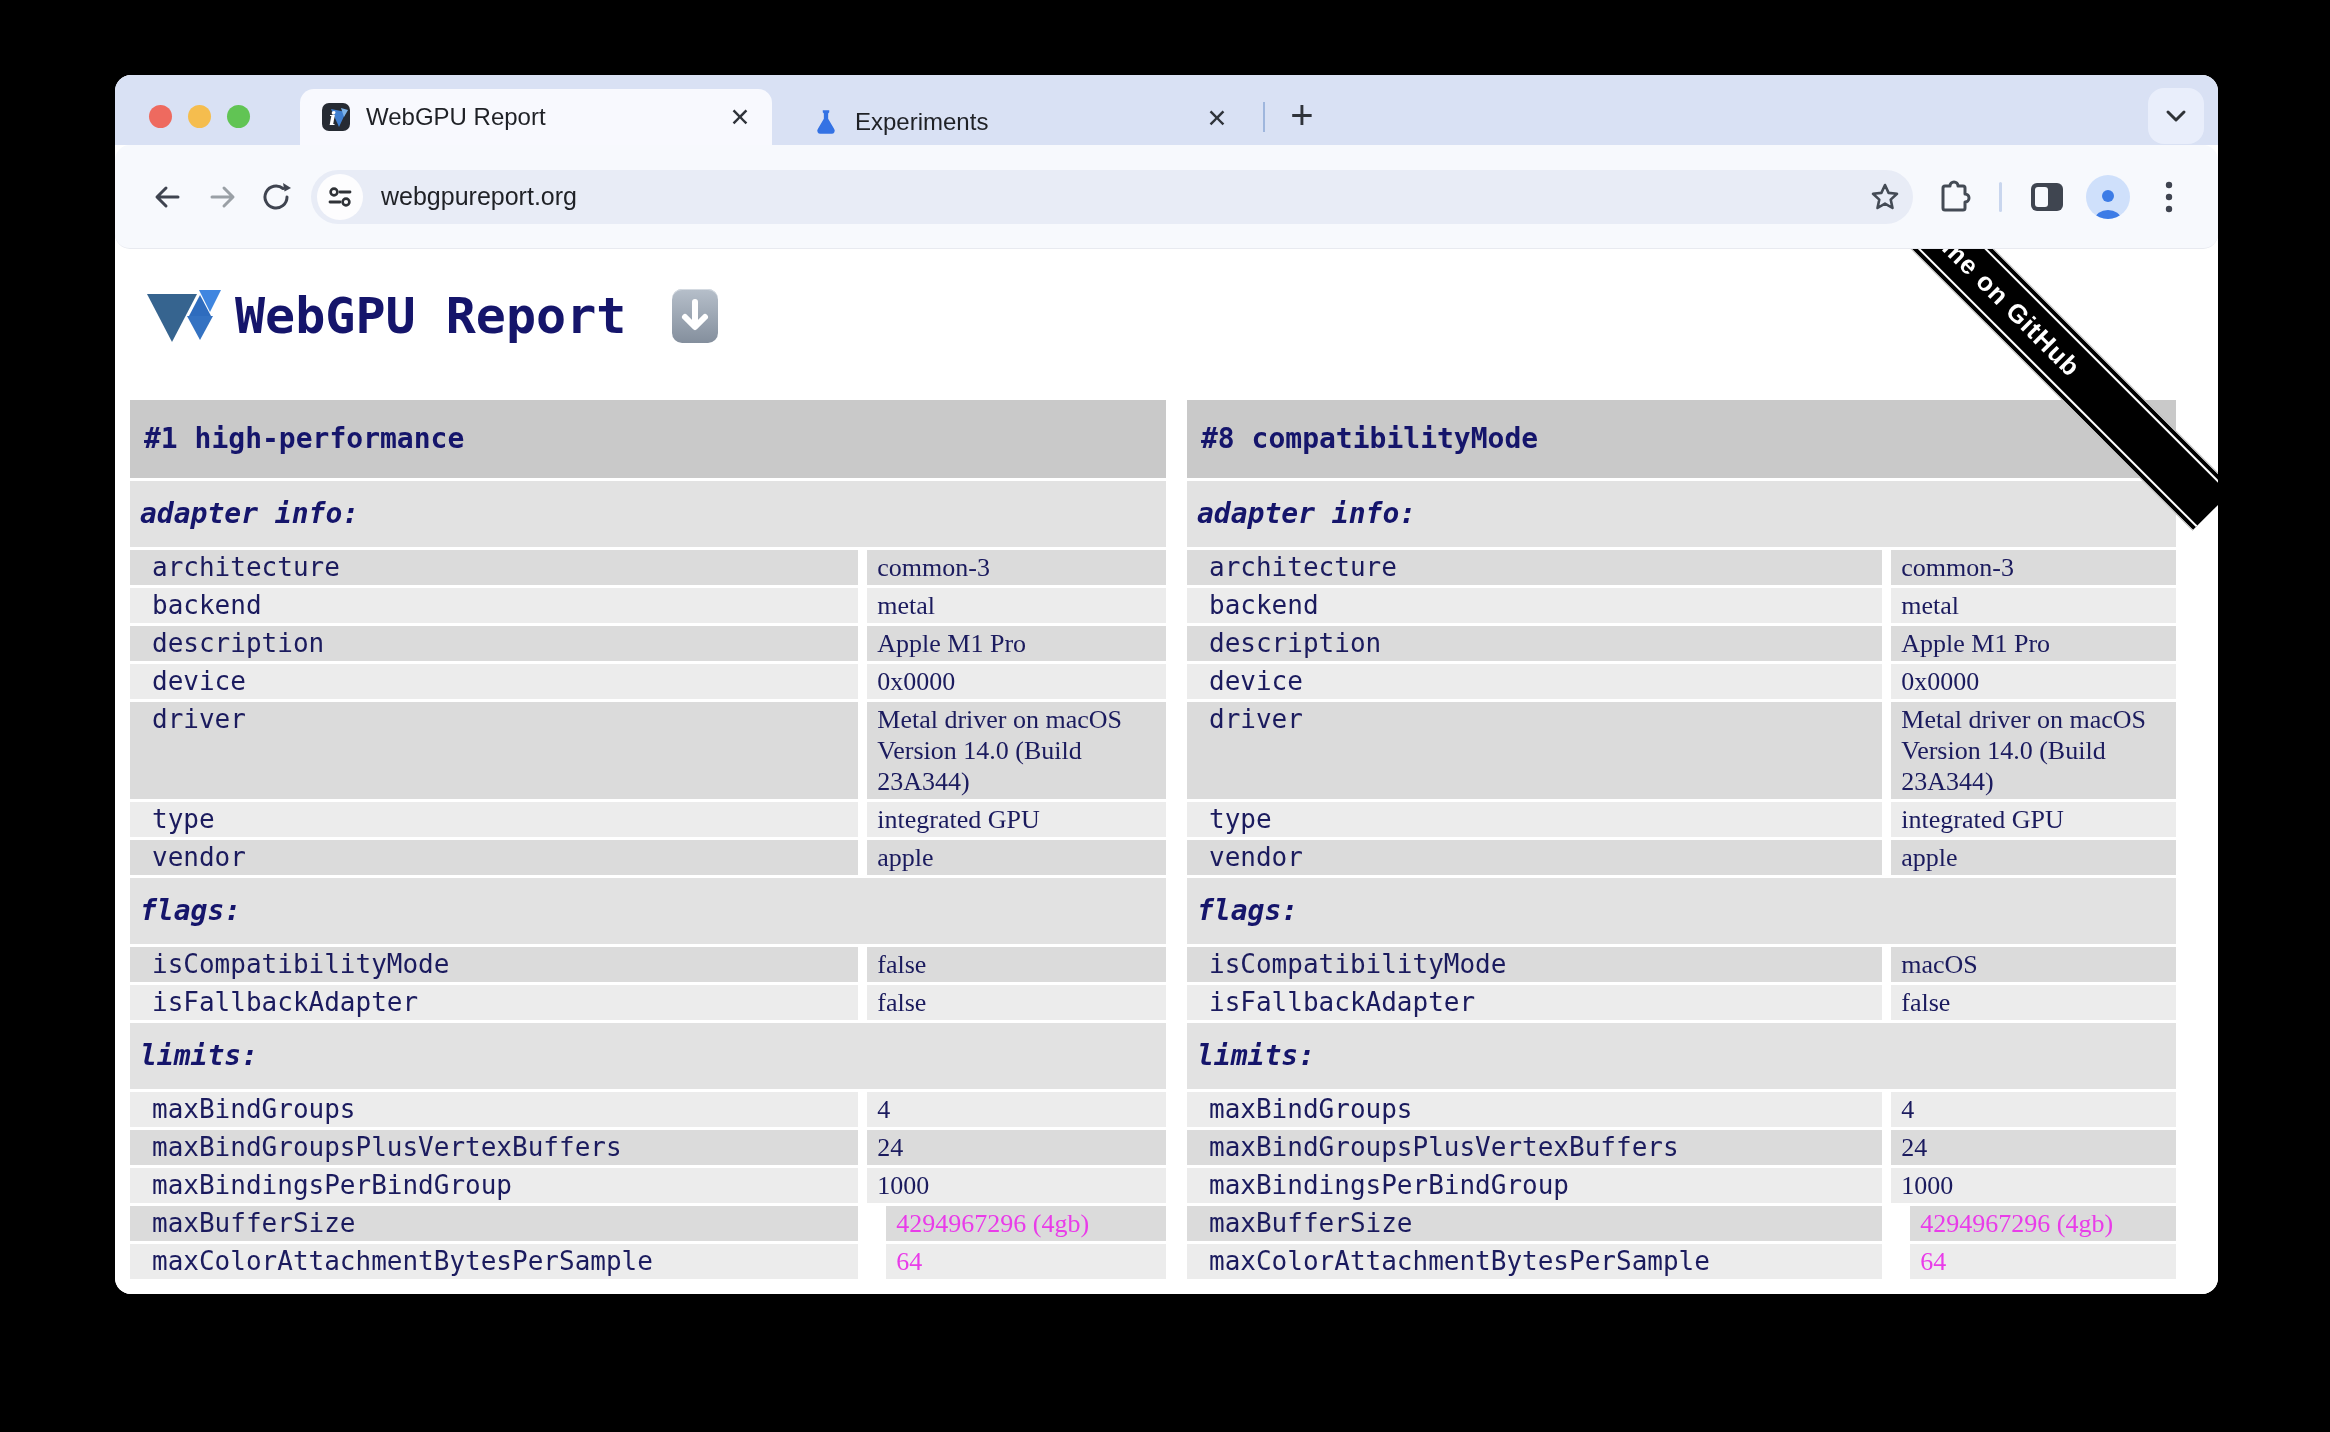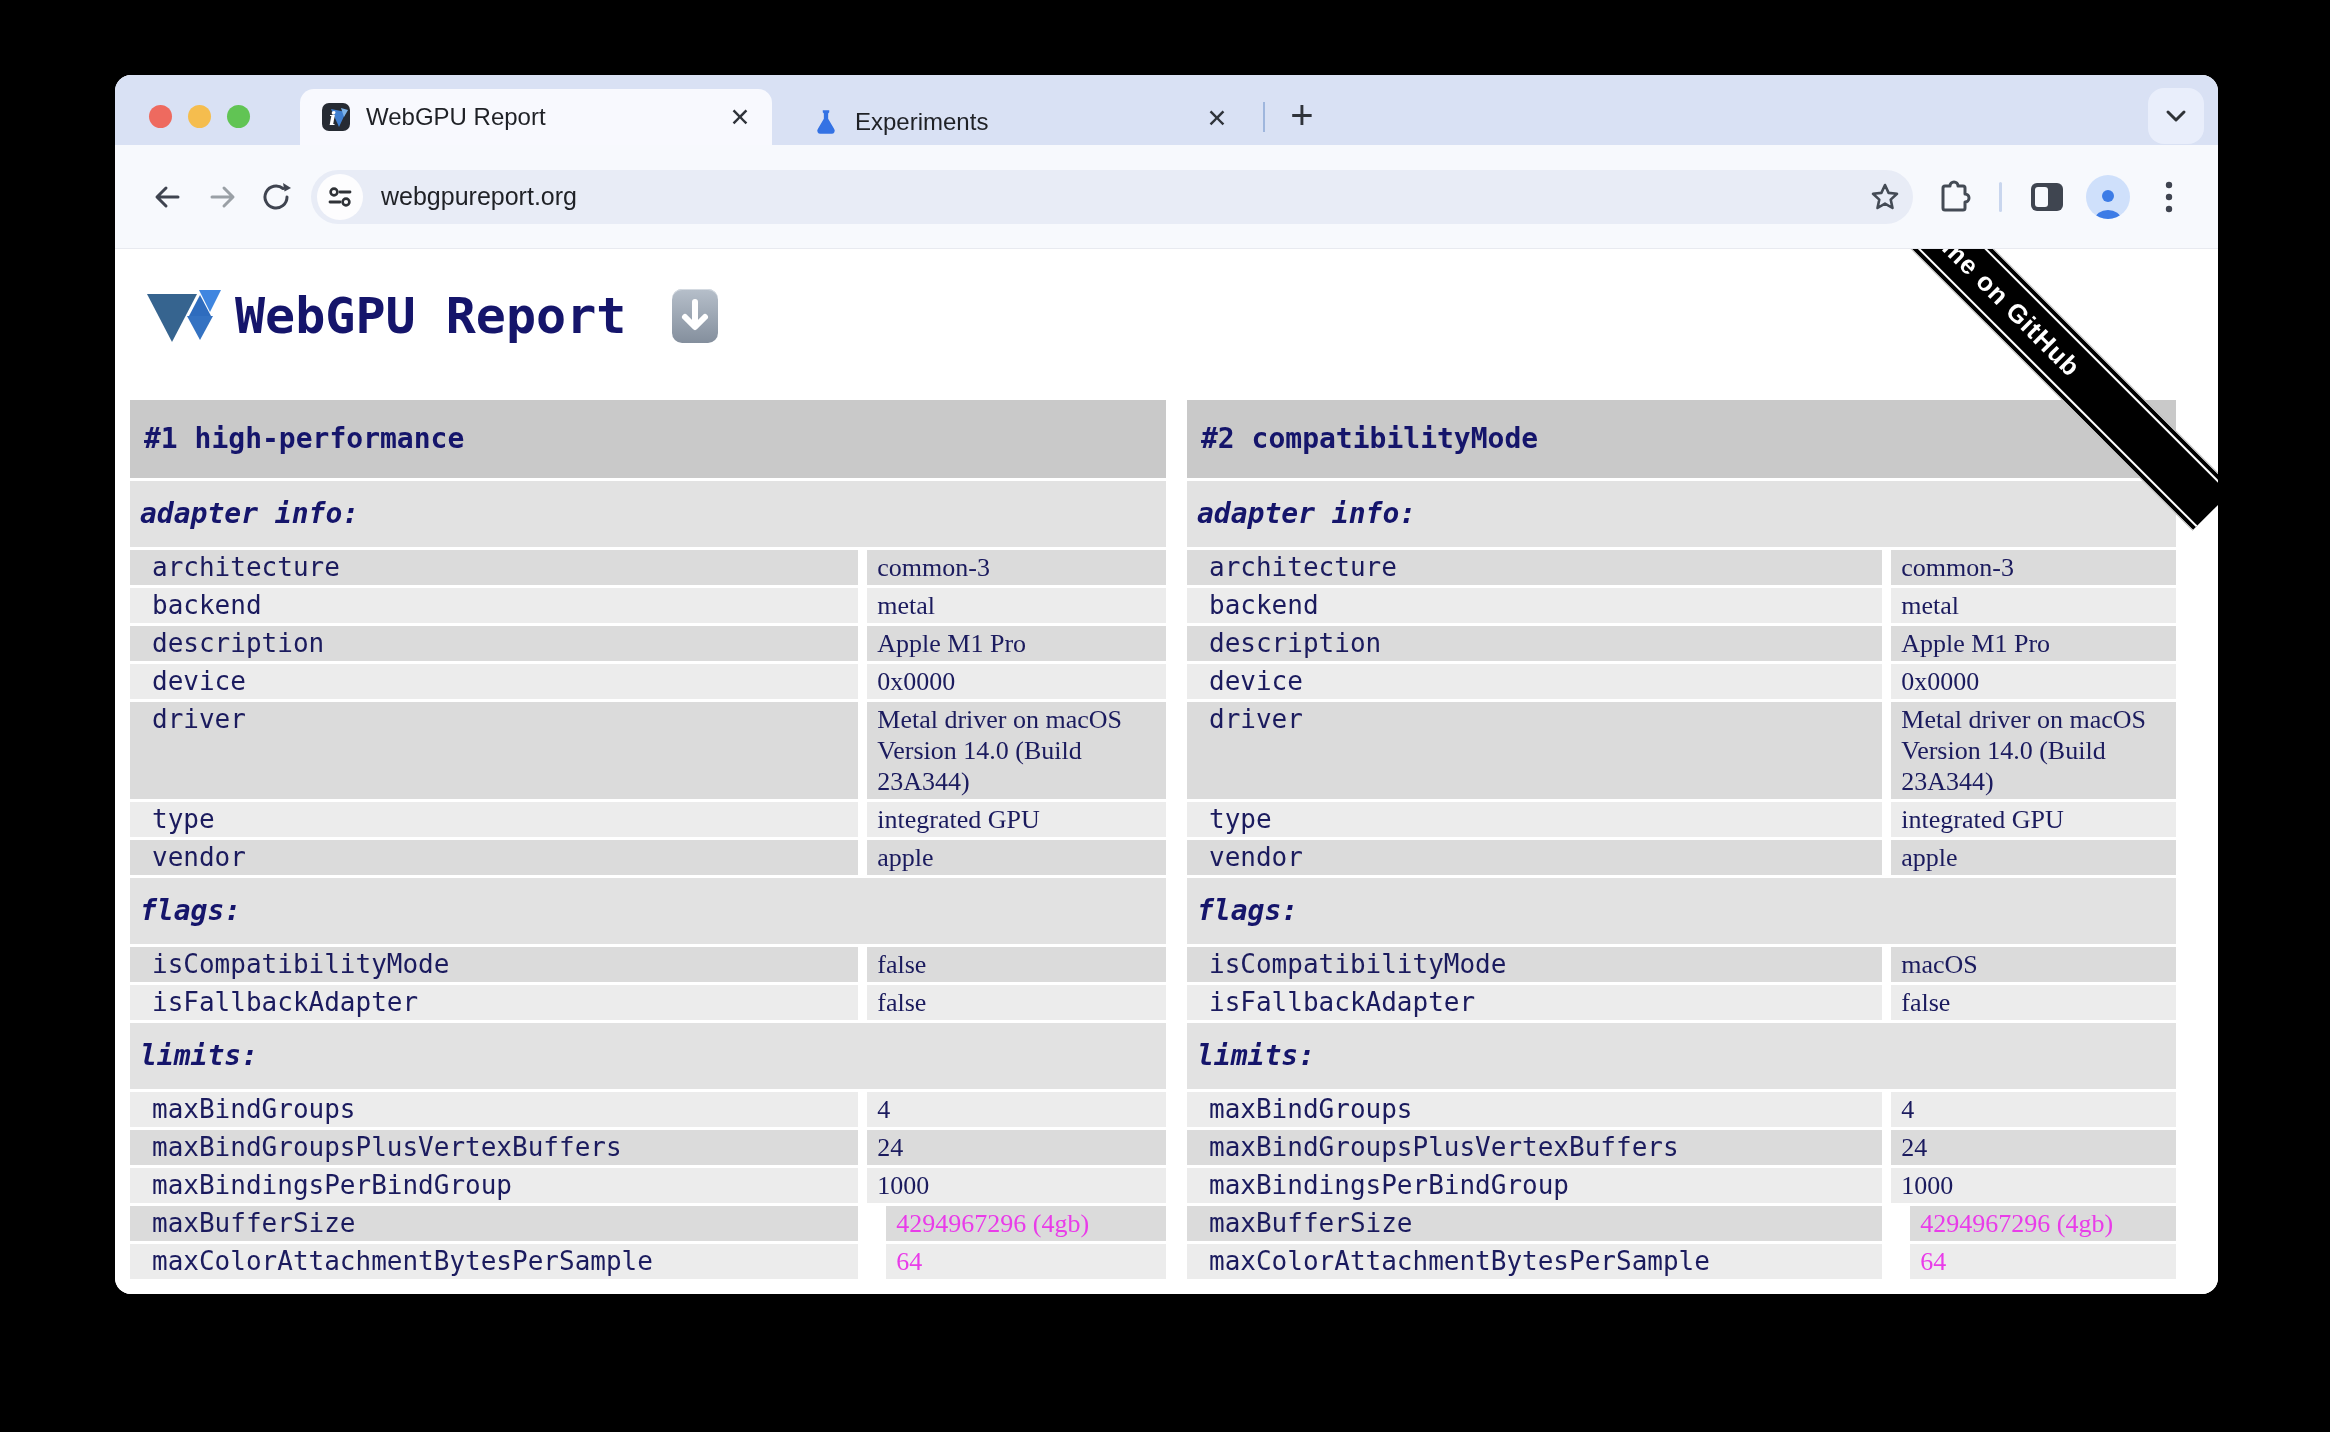--- a/index.html
+++ b/index.html
@@ -23,21 +23,21 @@
              text-align:center;border-radius:50%;}
   .favicon{width:28px;height:28px;border-radius:7px;background:#262b33;position:relative;flex:0 0 28px;}
   .tab-divider{position:absolute;left:1148px;top:27px;width:2px;height:30px;background:#9fb6dd;}
   .newtab{position:absolute;left:1160px;top:15px;width:54px;height:54px;border-radius:50%;
           font-size:40px;font-weight:300;color:#2f333a;text-align:center;line-height:50px;}
   .chevron-btn{position:absolute;left:2033px;top:13px;width:56px;height:56px;background:#e9eefb;
                border-radius:16px;display:flex;align-items:center;justify-content:center;}
 
   
   .toolbar{flex:0 0 104px;background:#f7f9fd;display:flex;align-items:center;
-           padding:0 22px 0 26px;border-bottom:1px solid #e8eaf0;box-sizing:border-box;}
+           padding:0 22px 0 26px;border-bottom:1px solid #e8eaf0;box-sizing:border-box;border-radius:15px;}
   .nav-btn{width:54px;height:54px;display:flex;align-items:center;justify-content:center;border-radius:50%;}
   .omnibox{flex:1;height:54px;background:#e8ecf6;border-radius:27px;display:flex;align-items:center;
            margin:0 14px 0 8px;padding:0 12px 0 6px;}
   .tune-wrap{width:46px;height:46px;border-radius:50%;background:#fdfdfe;display:flex;
              align-items:center;justify-content:center;}
   .url{font-size:25px;color:#1f2126;margin-left:18px;}
   .ob-star{margin-left:auto;display:flex;align-items:center;}
   .tb-icons{display:flex;align-items:center;gap:12px;}
   .tb-divider{width:3px;height:30px;background:#c9d6ee;border-radius:2px;margin:0 6px;}
   .avatar{width:44px;height:44px;border-radius:50%;background:#cfe0fb;display:flex;
@@ -258,21 +258,21 @@
           <div class="trow dark">
             <div class="cell lbl">maxBufferSize</div>
             <div class="cell val hl">4294967296 (4gb)</div>
           </div>
           <div class="trow lightrow">
             <div class="cell lbl">maxColorAttachmentBytesPerSample</div>
             <div class="cell val hl">64</div>
           </div>
         </div>
         <div class="adapter-column">
-          <div class="adapter-title">#2 compatibilityMode</div>
+          <div class="adapter-title">#8 compatibilityMode</div>
           <div class="section-header">adapter info:</div>
           <div class="trow dark">
             <div class="cell lbl">architecture</div>
             <div class="cell val">common-3</div>
           </div>
           <div class="trow lightrow">
             <div class="cell lbl">backend</div>
             <div class="cell val">metal</div>
           </div>
           <div class="trow dark">

